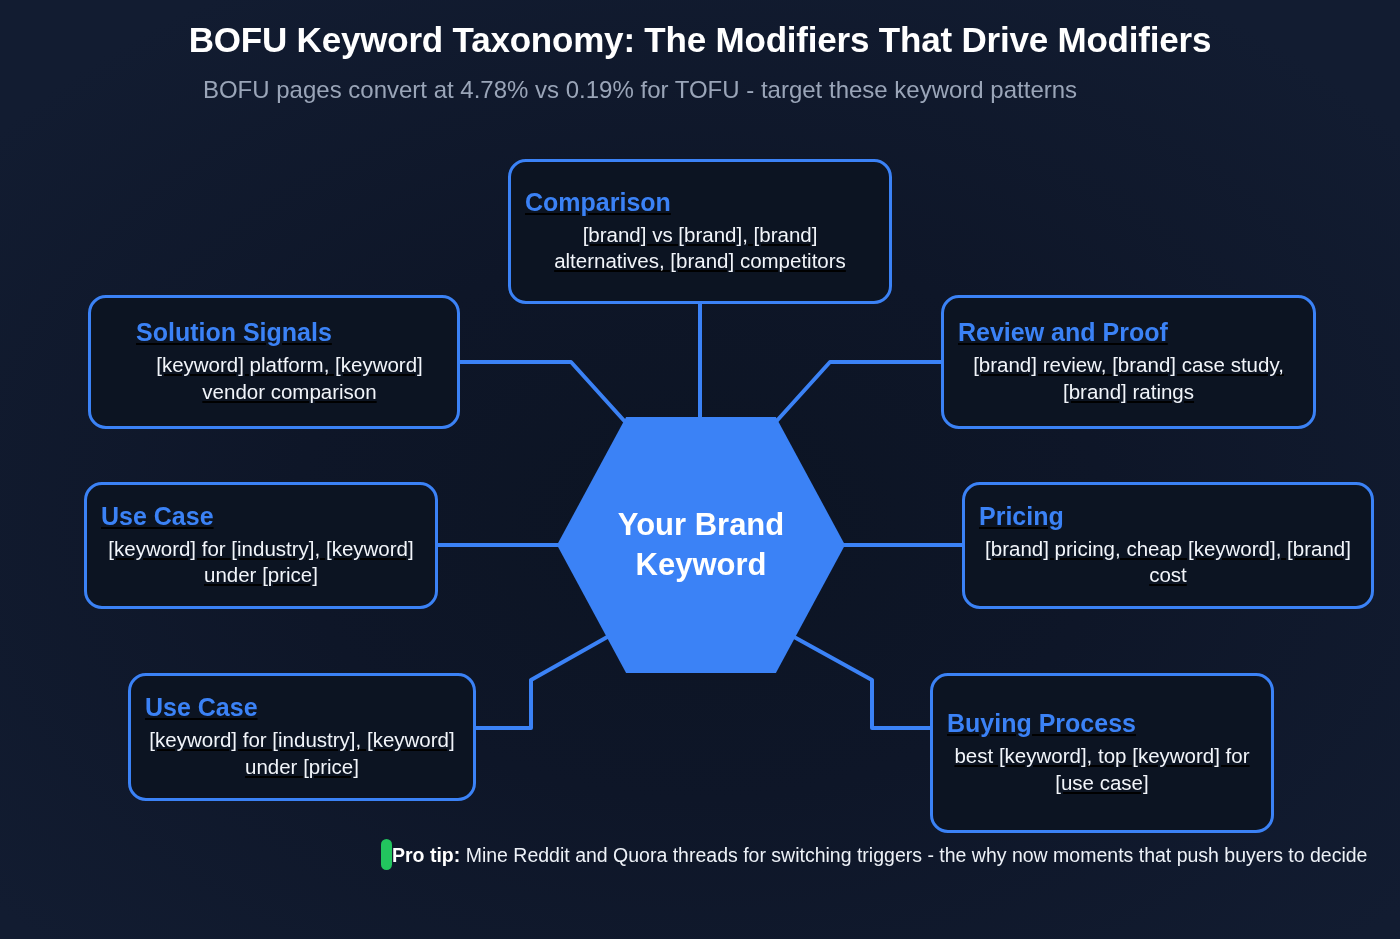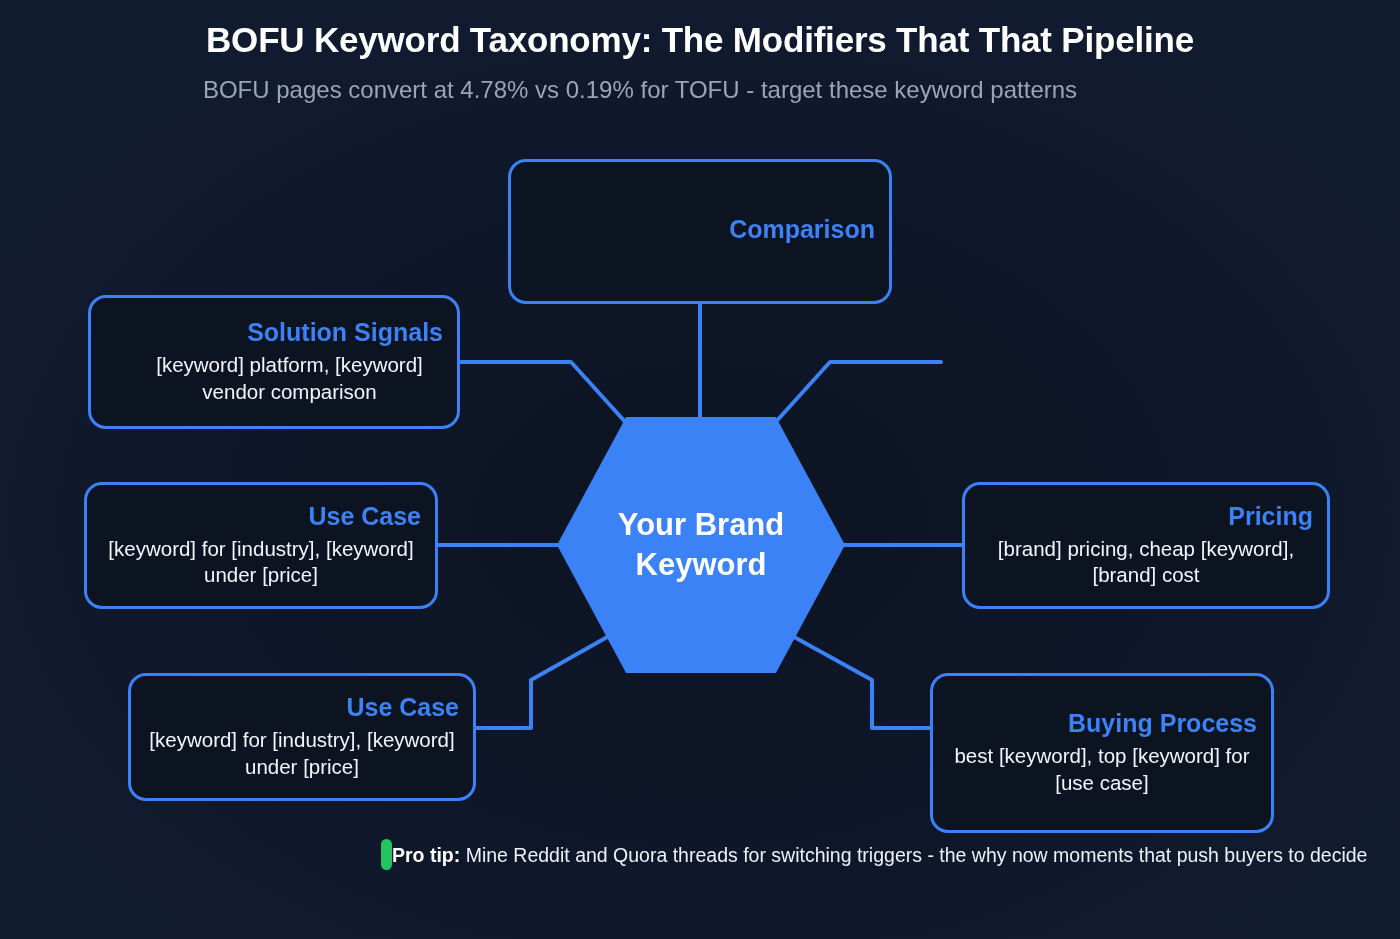--- a/index.html
+++ b/index.html
@@ -32,39 +32,40 @@
   
   #wires { position:absolute; left:0; top:0; width:1400px; height:939px; }
 
   
   .node {
     position:absolute;
     background:#0c1422;
     border:3px solid #3b82f6;
     border-radius:18px;
     display:flex; flex-direction:column;
-    align-items:flex-end; justify-content:center;
+    align-items:flex-start; justify-content:center;
     padding:10px 14px;
     z-index:3;
+    text-decoration:underline;
   }
   .node .n-title {
     font-size:25px; font-weight:bold; color:#3b82f6;
     line-height:1.15; margin-bottom:5px; text-align:center;
     white-space:nowrap;
   }
   .node .n-body {
     font-size:20.5px; font-weight:400; color:#f2f5fa;
     line-height:1.3; text-align:center;
   }
 
   #node-comparison     { left:508px; top:159px; width:384px; height:145px; }
   #node-solution       { left:88px;  top:295px; width:372px; height:134px;padding-left:45px; }
   #node-review         { left:941px; top:295px; width:375px; height:134px; }
   #node-usecase-left   { left:84px;  top:482px; width:354px; height:127px; }
-  #node-pricing        { left:962px; top:482px; width:368px; height:127px; }
+  #node-pricing        { left:962px; top:482px; width:412px; height:127px; }
   #node-usecase-bottom { left:128px; top:673px; width:348px; height:128px; }
   #node-buying         { left:930px; top:673px; width:344px; height:160px; }
 
   
   #hex {
     position:absolute; left:557px; top:417px;
     width:288px; height:256px;
     z-index:4;
   }
   #hex .hex-shape {
@@ -94,21 +95,21 @@
     font-size:19.5px; line-height:1.55; color:#edf1f7;
     padding-top:1px;
   }
   #protip .tiplabel { font-weight:bold; color:#ffffff; }
 </style>
 </head>
 <body>
 
 <div id="stage">
 
-  <div id="title">BOFU Keyword Taxonomy: The Modifiers That That Pipeline</div>
+  <div id="title">BOFU Keyword Taxonomy: The Modifiers That Drive Modifiers</div>
   <div id="subtitle">BOFU pages convert at 4.78% vs 0.19% for TOFU - target these keyword patterns</div>
 
   <svg id="wires" viewBox="0 0 1400 939" xmlns="http://www.w3.org/2000/svg">
     <g fill="none" stroke="#3b82f6" stroke-width="4" stroke-linecap="round" stroke-linejoin="round">
 
       <path d="M700 304 L700 419"></path>
 
       <path d="M460 362 L571 362 L628 425"></path>
 
       <path d="M941 362 L830 362 L773 425"></path>
@@ -118,27 +119,32 @@
       <path d="M962 545 L843 545"></path>
 
       <path d="M476 728 L531 728 L531 680 L625 627"></path>
 
       <path d="M930 728 L872 728 L872 680 L776 627"></path>
     </g>
   </svg>
 
   <div class="node" id="node-comparison">
     <div class="n-title">Comparison</div>
+    <div class="n-body">[brand] vs [brand], [brand] alternatives, [brand] competitors</div>
   </div>
 
   <div class="node" id="node-solution">
     <div class="n-title">Solution Signals</div>
     <div class="n-body">[keyword] platform, [keyword] vendor comparison</div>
   </div>
 
+  <div class="node" id="node-review">
+    <div class="n-title">Review and Proof</div>
+    <div class="n-body">[brand] review, [brand] case study, [brand] ratings</div>
+  </div>
 
   <div class="node" id="node-usecase-left">
     <div class="n-title">Use Case</div>
     <div class="n-body">[keyword] for [industry], [keyword] under [price]</div>
   </div>
 
   <div class="node" id="node-pricing">
     <div class="n-title">Pricing</div>
     <div class="n-body">[brand] pricing, cheap [keyword], [brand] cost</div>
   </div>

